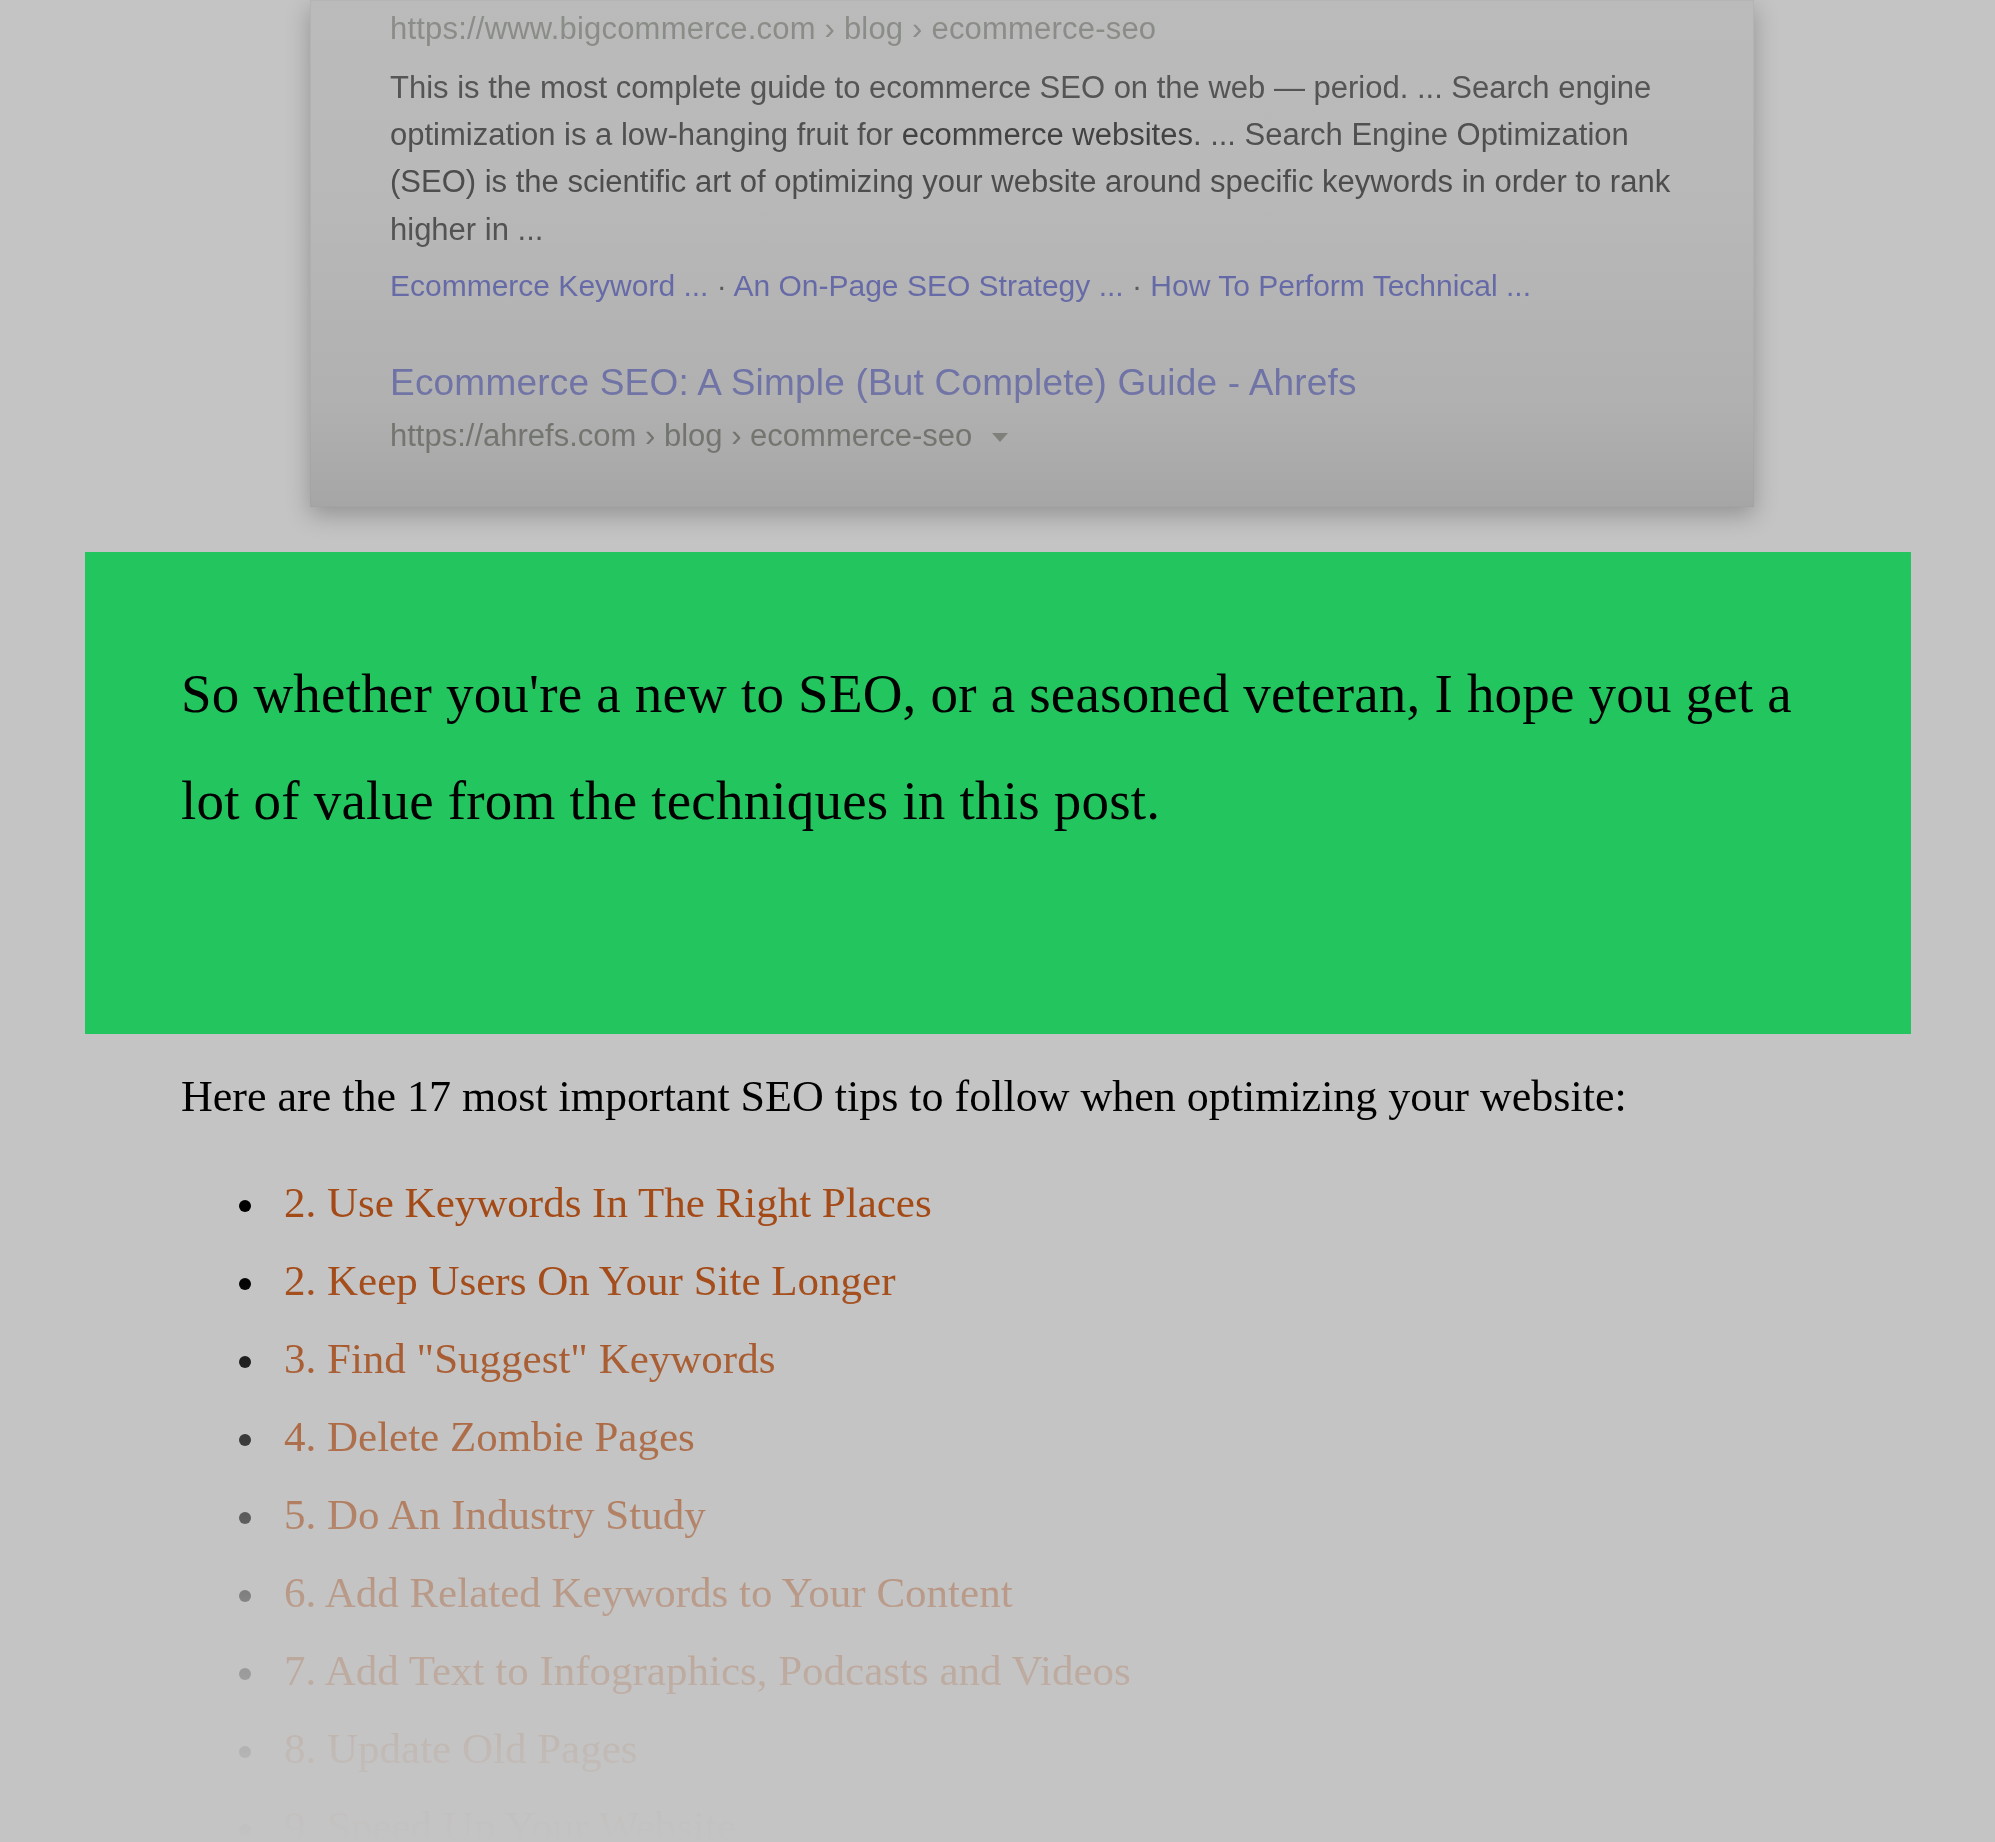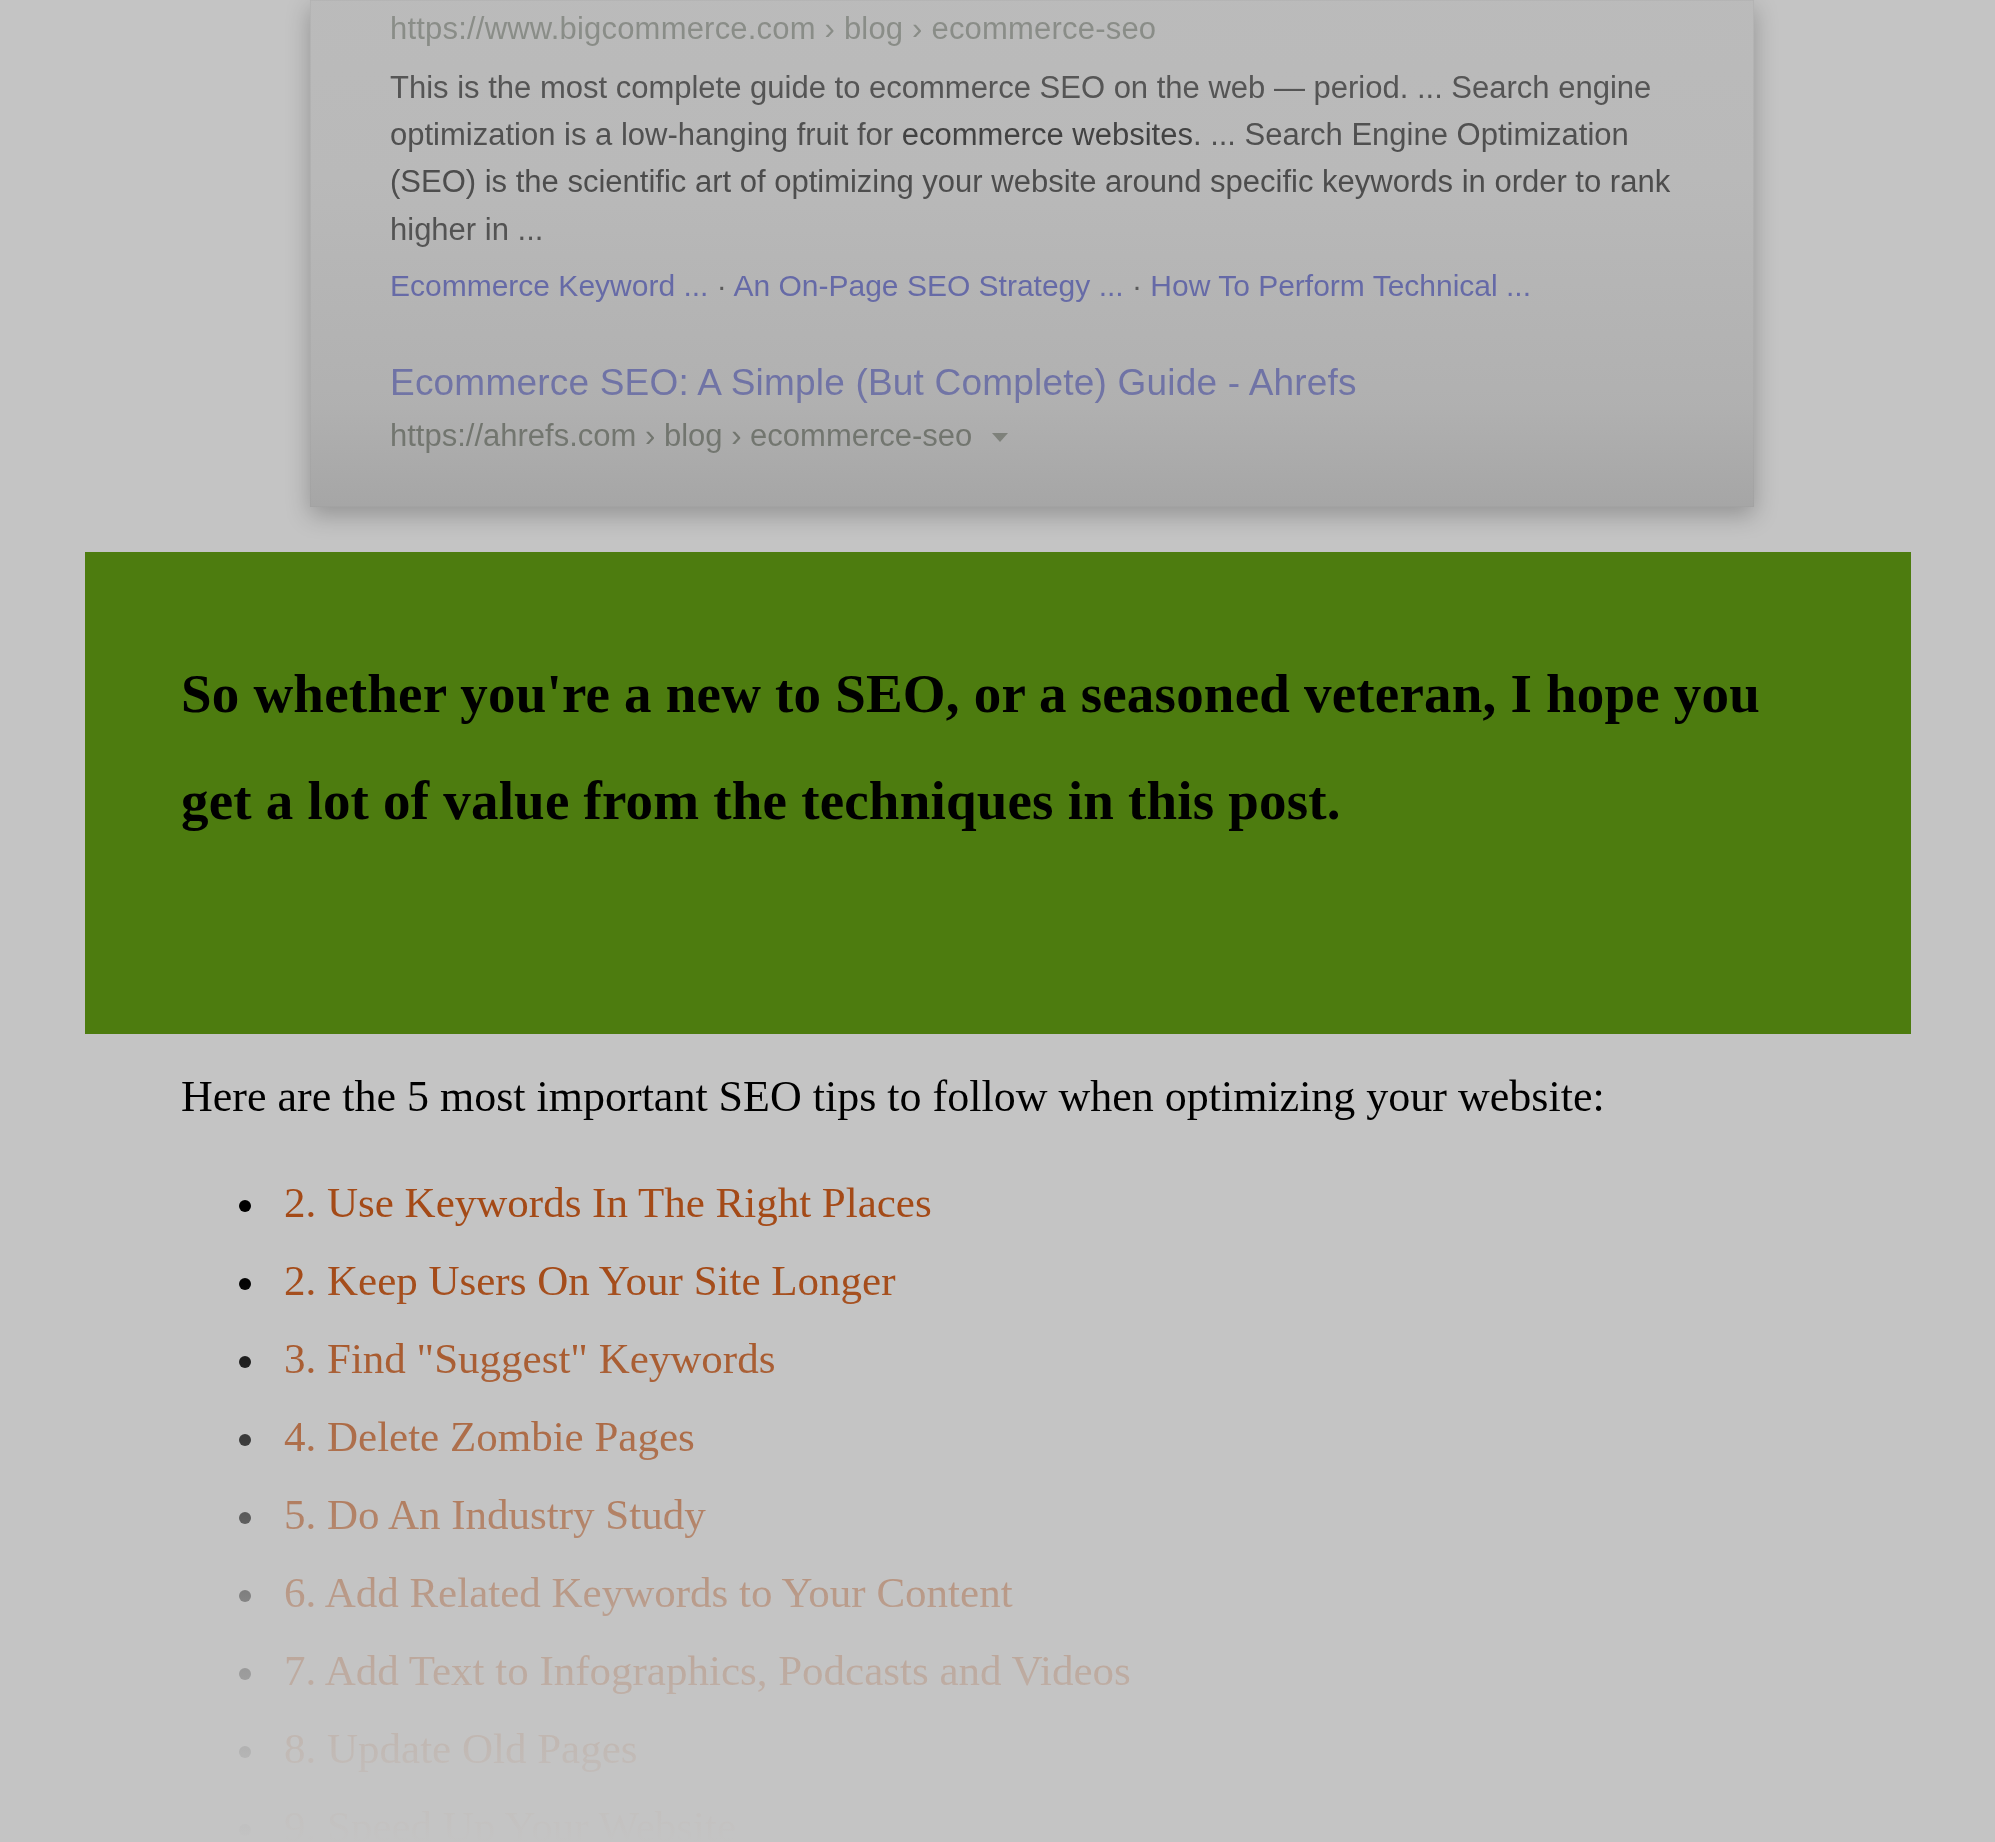--- a/index.html
+++ b/index.html
@@ -81,24 +81,23 @@
     margin-left:11.2px;
   }
 
   
   .highlight-panel{
     position:absolute;
     left:85px;
     top:552px;
     width:1826px;
     height:482px;
-    background:#4d7c0f;
+    background:#22c55e;
     box-sizing:border-box;
     padding: 88px 96px 36px 96px;
-    font-weight: bold;
   }
   .highlight-panel .para{
     font-size:55px;
     line-height:1.95;
     color:#000;
     letter-spacing:0.2px;
   }
 
   
   .intro-line{
@@ -173,21 +172,21 @@
         <span>https://ahrefs.com › blog › ecommerce-seo</span>
         <span class="serp-dd"></span>
       </div>
     </div>
   </div>
 
   <div class="highlight-panel">
     <div class="para">So whether you're a new to SEO, or a seasoned veteran, I hope you get a lot of value from the techniques in this post.</div>
   </div>
 
-  <div class="intro-line">Here are the 5 most important SEO tips to follow when optimizing your website:</div>
+  <div class="intro-line">Here are the 17 most important SEO tips to follow when optimizing your website:</div>
 
   <ul class="tips-list">
     <li><a>2. Use Keywords In The Right Places</a></li>
     <li><a>2. Keep Users On Your Site Longer</a></li>
     <li><a>3. Find "Suggest" Keywords</a></li>
     <li><a>4. Delete Zombie Pages</a></li>
     <li><a>5. Do An Industry Study</a></li>
     <li><a>6. Add Related Keywords to Your Content</a></li>
     <li><a>7. Add Text to Infographics, Podcasts and Videos</a></li>
     <li><a>8. Update Old Pages</a></li>

